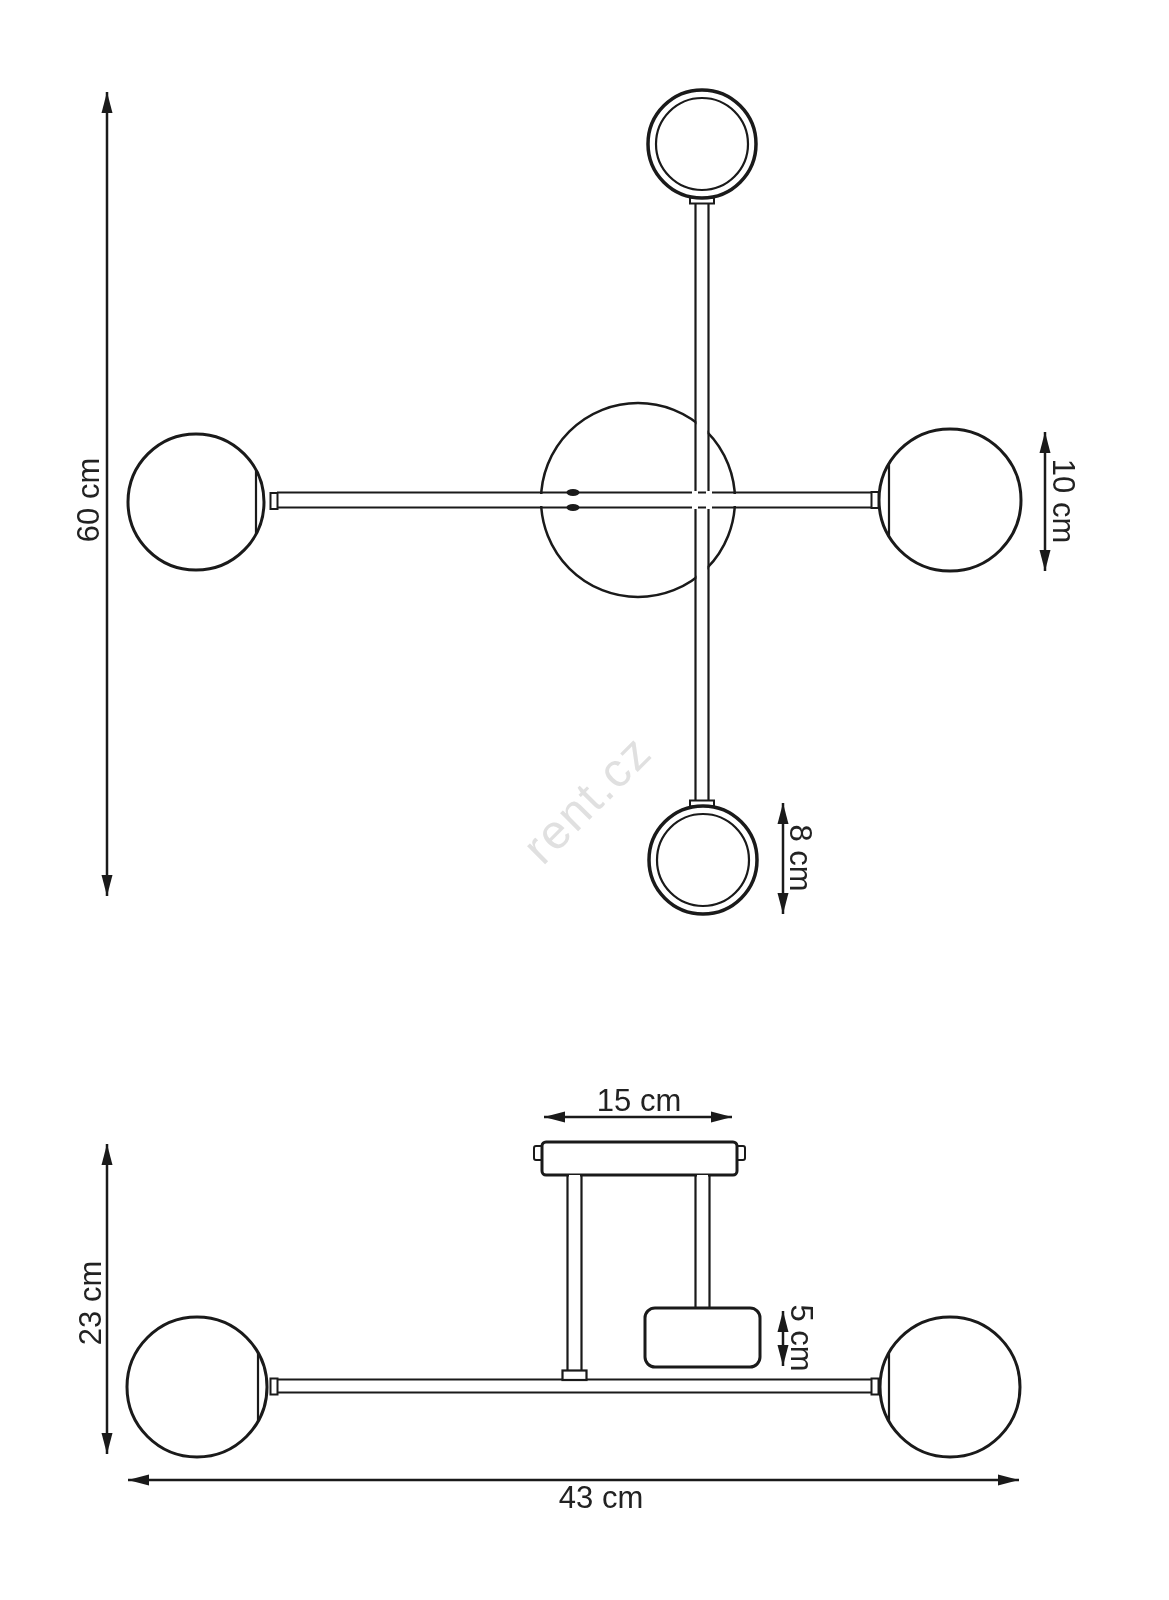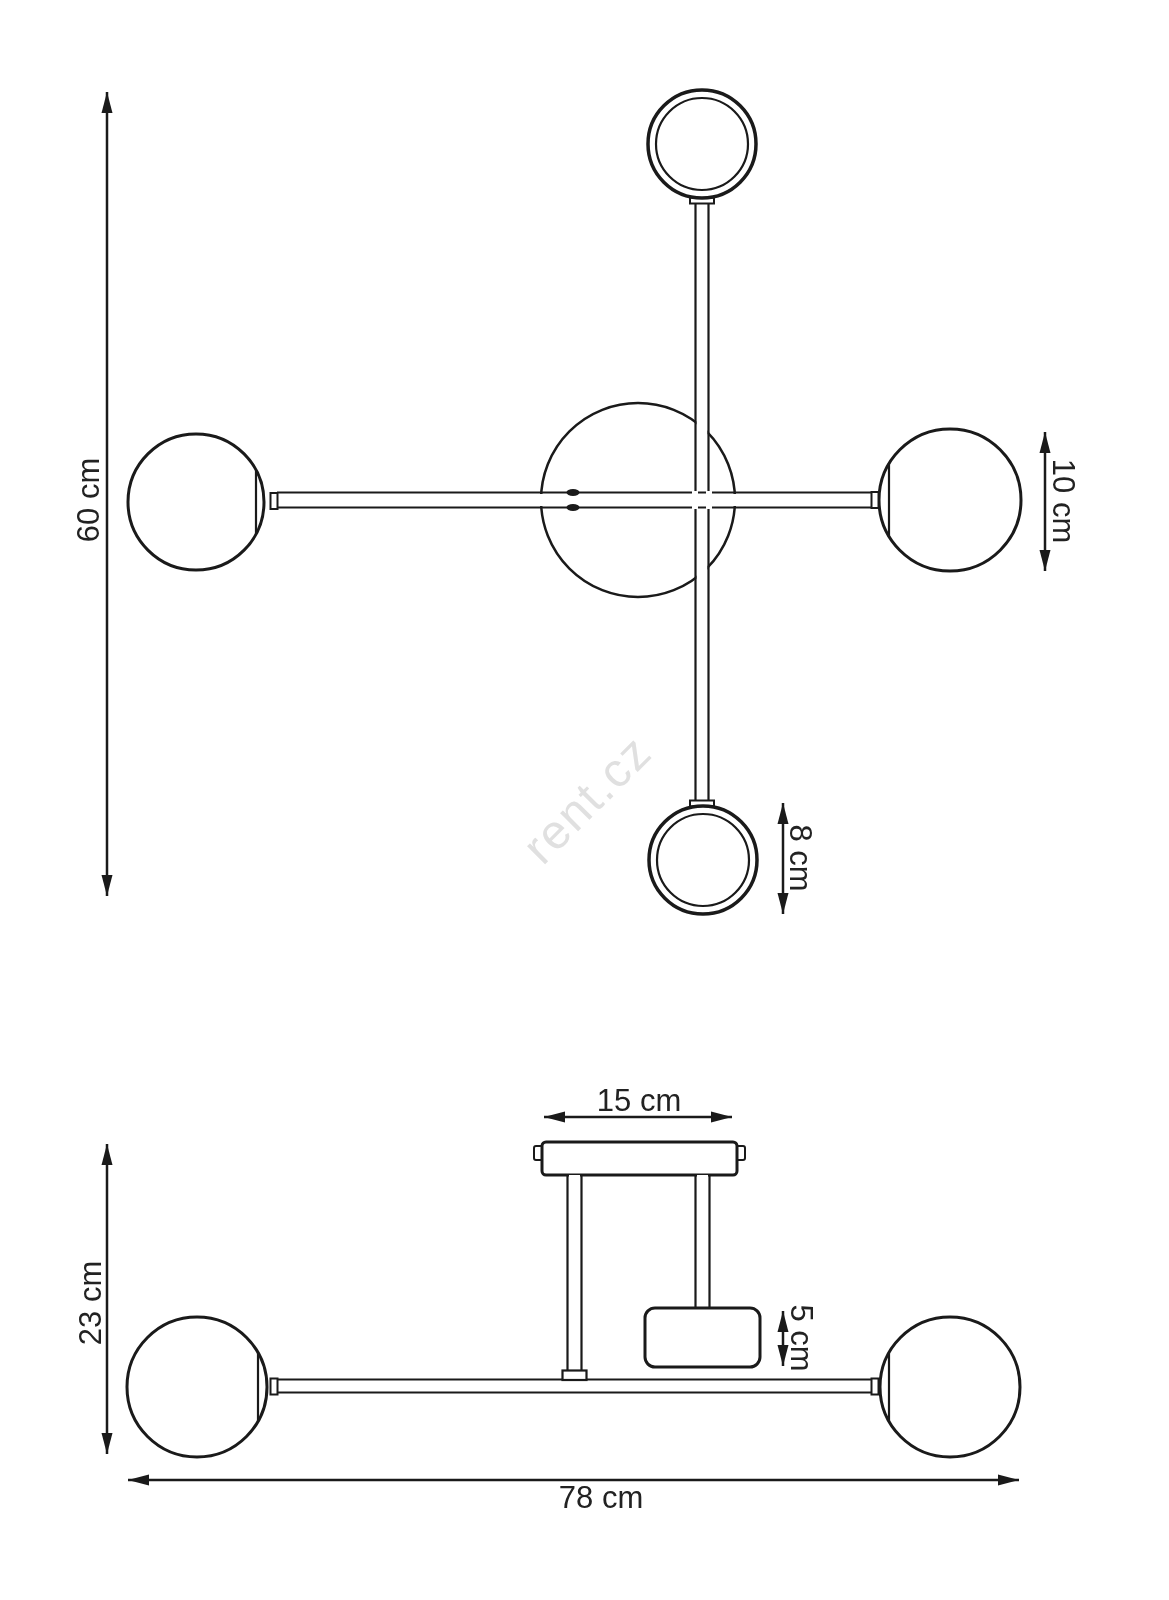--- a/index.html
+++ b/index.html
@@ -160,17 +160,17 @@
   <div class="dim-label rot-cw" style="left:1063px; top:501px;">10 cm</div>
 
   <div class="dim-label rot-cw" style="left:800px; top:858px;">8 cm</div>
 
   <div class="dim-label" style="left:639px; top:1100px;">15 cm</div>
 
   <div class="dim-label rot-ccw" style="left:90px; top:1303px;">23 cm</div>
 
   <div class="dim-label rot-cw" style="left:801px; top:1338px;">5 cm</div>
 
-  <div class="dim-label" style="left:601px; top:1497px;">78 cm</div>
+  <div class="dim-label" style="left:601px; top:1497px;">43 cm</div>
 
   <div class="watermark">rent.cz</div>
 
 </div>
 
 </body></html>

